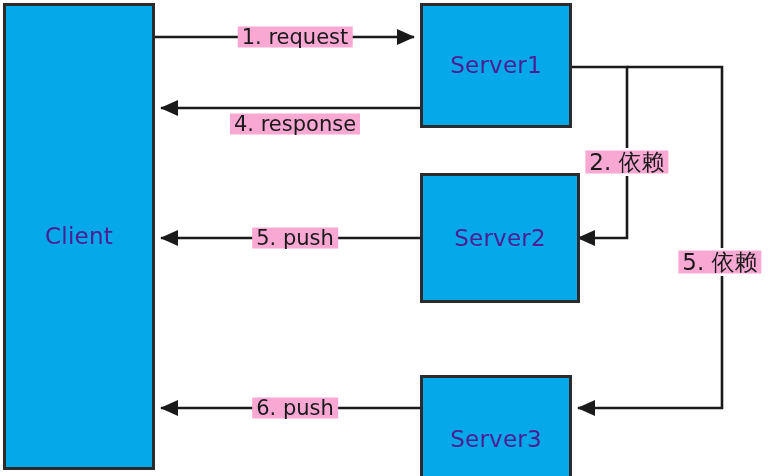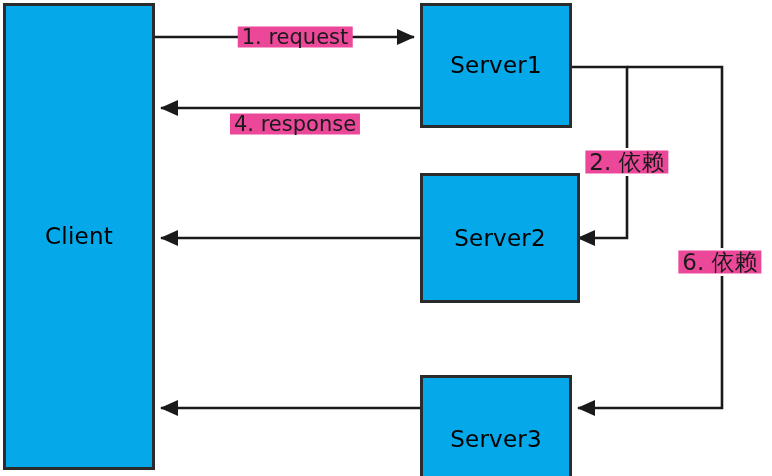--- a/index.html
+++ b/index.html
@@ -27,33 +27,33 @@
   .node-box {
     position: absolute;
     box-sizing: border-box;
     background: #05A8E8;
     border: 3px solid #2b2b2b;
     display: flex;
     align-items: center;
     justify-content: center;
   }
   .node-label {
-    color: #000000;
+    color: #4c1d95;
     font-size: 23px;
     font-weight: 400;
     letter-spacing: 0.2px;
     line-height: 1;
     user-select: none;
   }
   .edge-label {
     position: absolute;
     color: #1a1a1a;
     font-size: 21px;
     line-height: 1;
-    background: #ec4899;
+    background: #f9a8d4;
     white-space: nowrap;
     padding: 0 4px;
     transform: translate(-50%, -50%);
     user-select: none;
   }
   .edge-label.cjk {
     font-size: 23px;
   }
 </style>
 </head>
@@ -104,17 +104,19 @@
   <div class="node-box" style="left:420px; top:343px; width:152px; height:129px;margin-top:32px;">
     <span class="node-label">Server3</span>
   </div>
 
   <div class="edge-label" style="left:295px; top:37px;">1. request</div>
 
   <div class="edge-label" style="left:295px; top:108px;margin-top:16px;">4. response</div>
 
   <div class="edge-label cjk" style="left:627px; top:162px;">2. 依赖</div>
 
+  <div class="edge-label" style="left:295px; top:238px;">5. push</div>
 
-  <div class="edge-label cjk" style="left:720px; top:262px;">6. 依赖</div>
+  <div class="edge-label cjk" style="left:720px; top:262px;">5. 依赖</div>
 
+  <div class="edge-label" style="left:295px; top:408px;">6. push</div>
 
 </div>
 
 </body></html>

